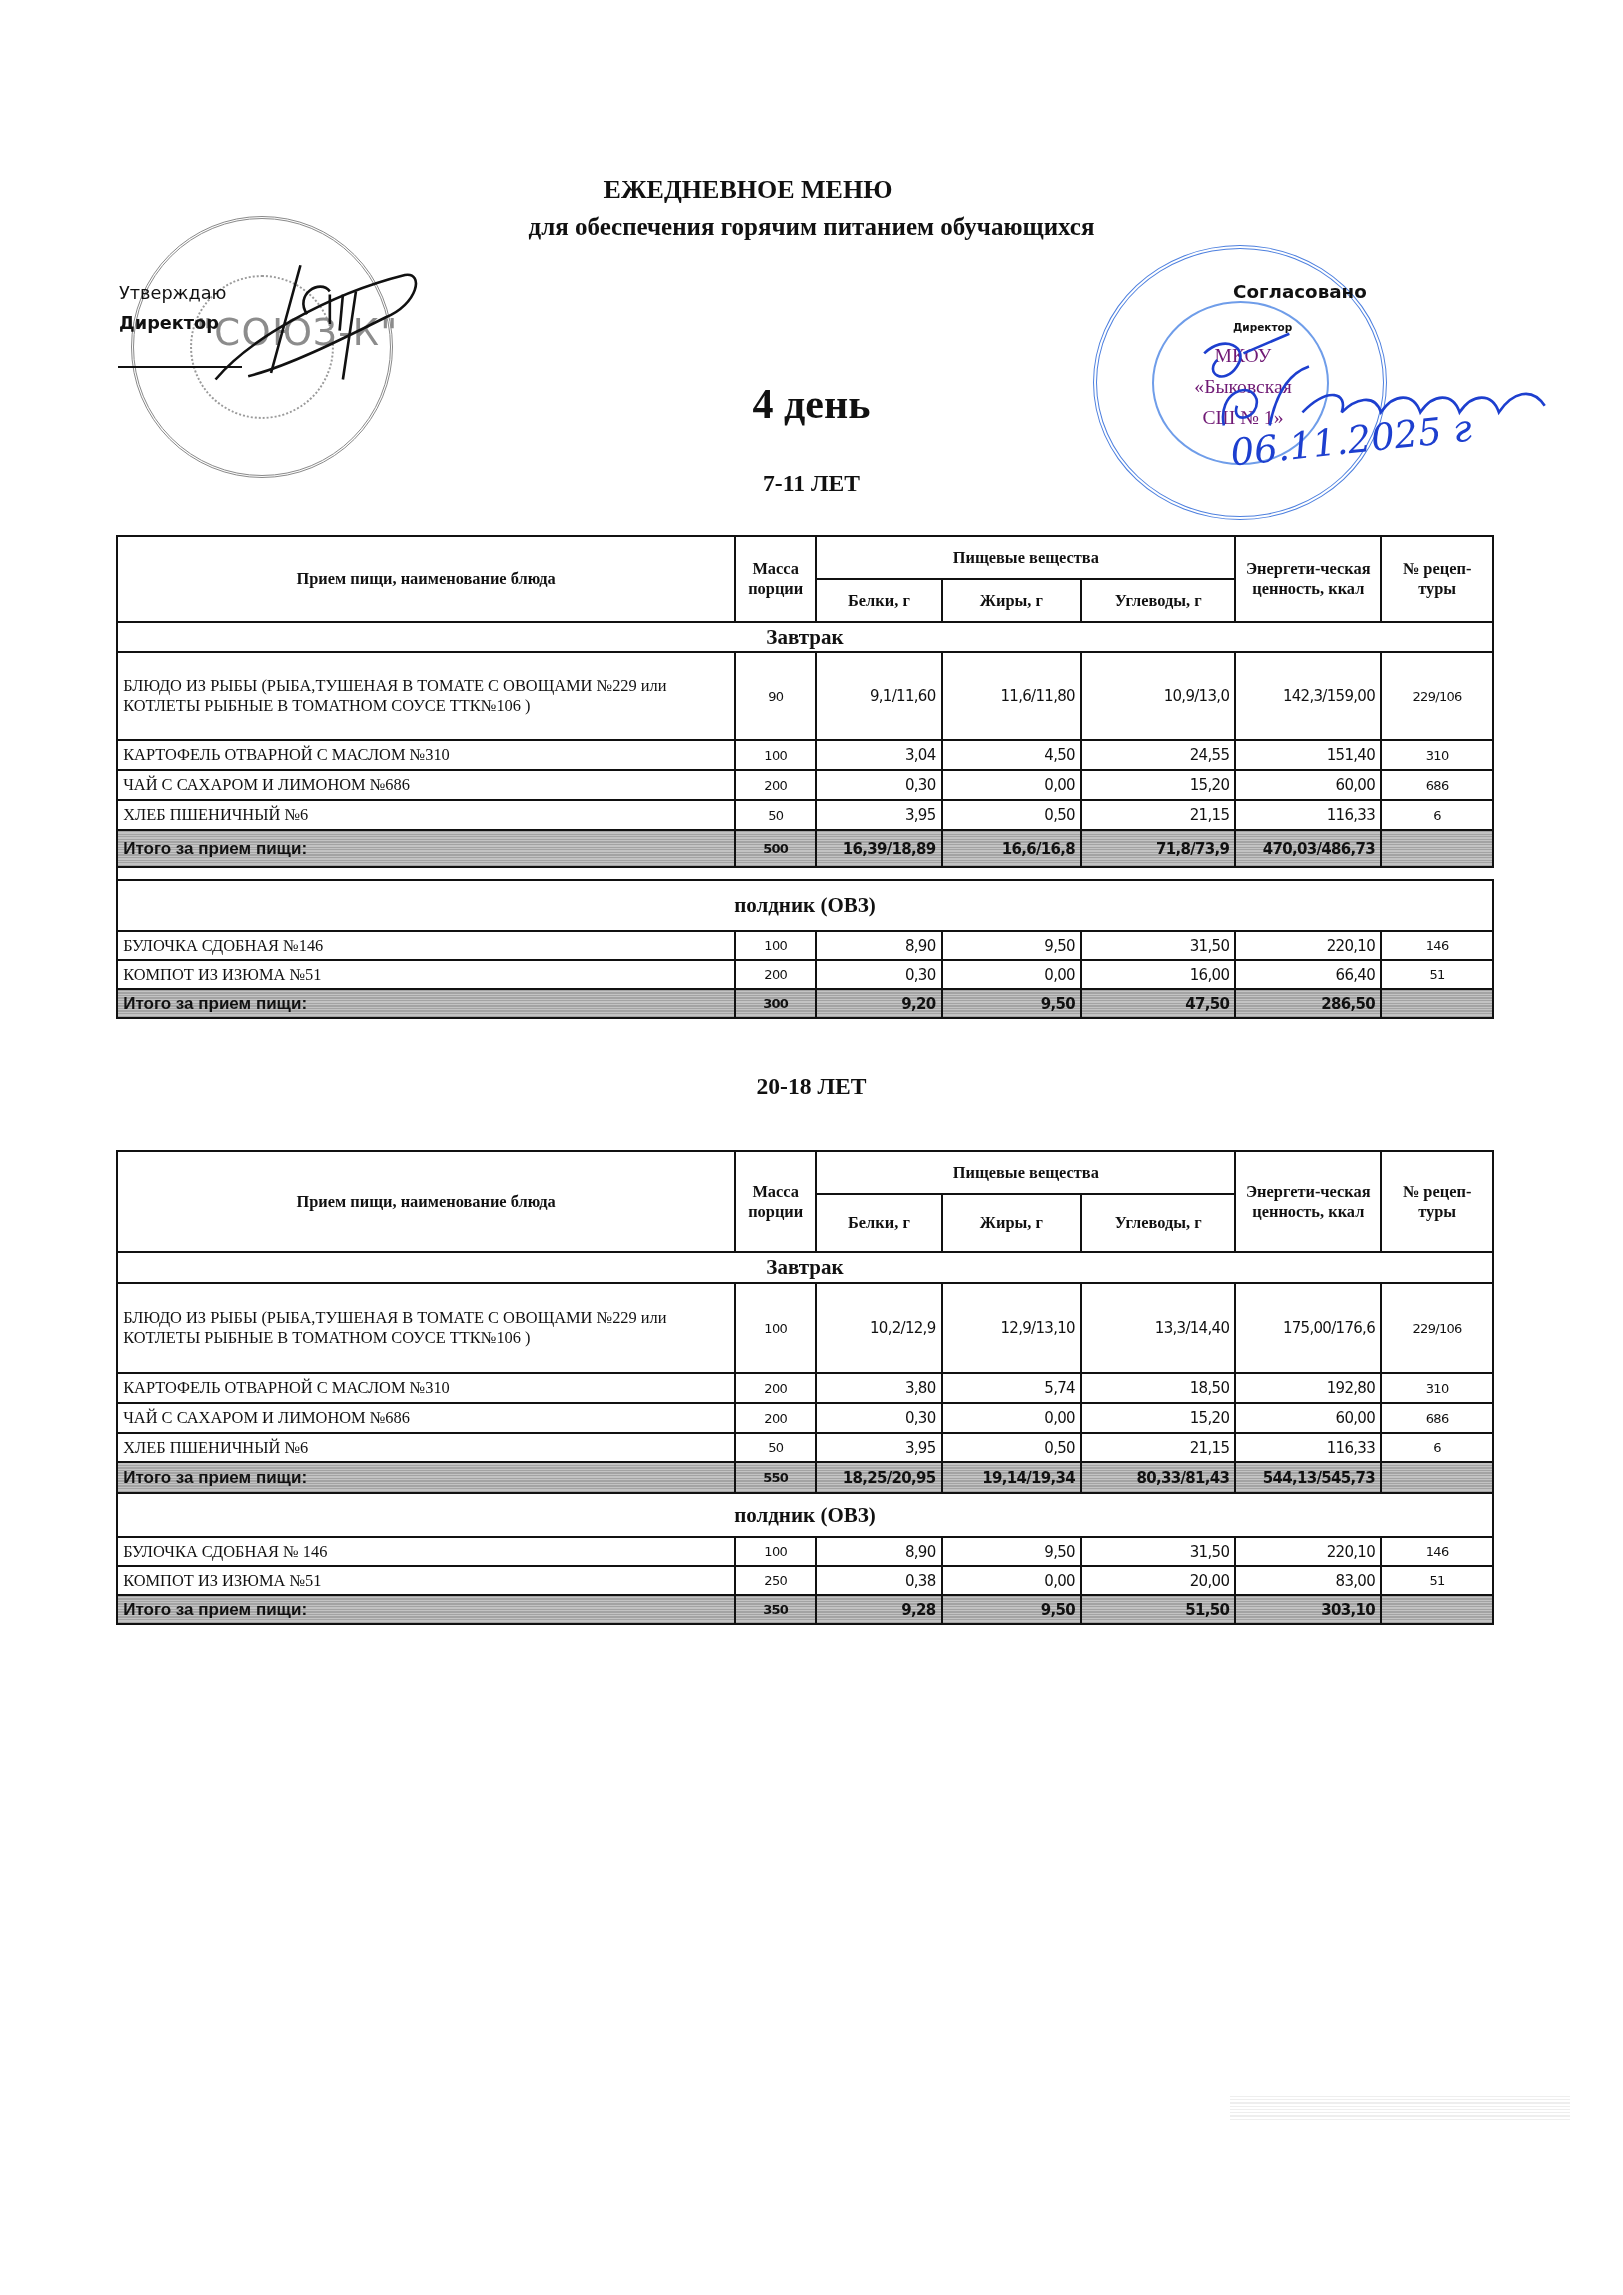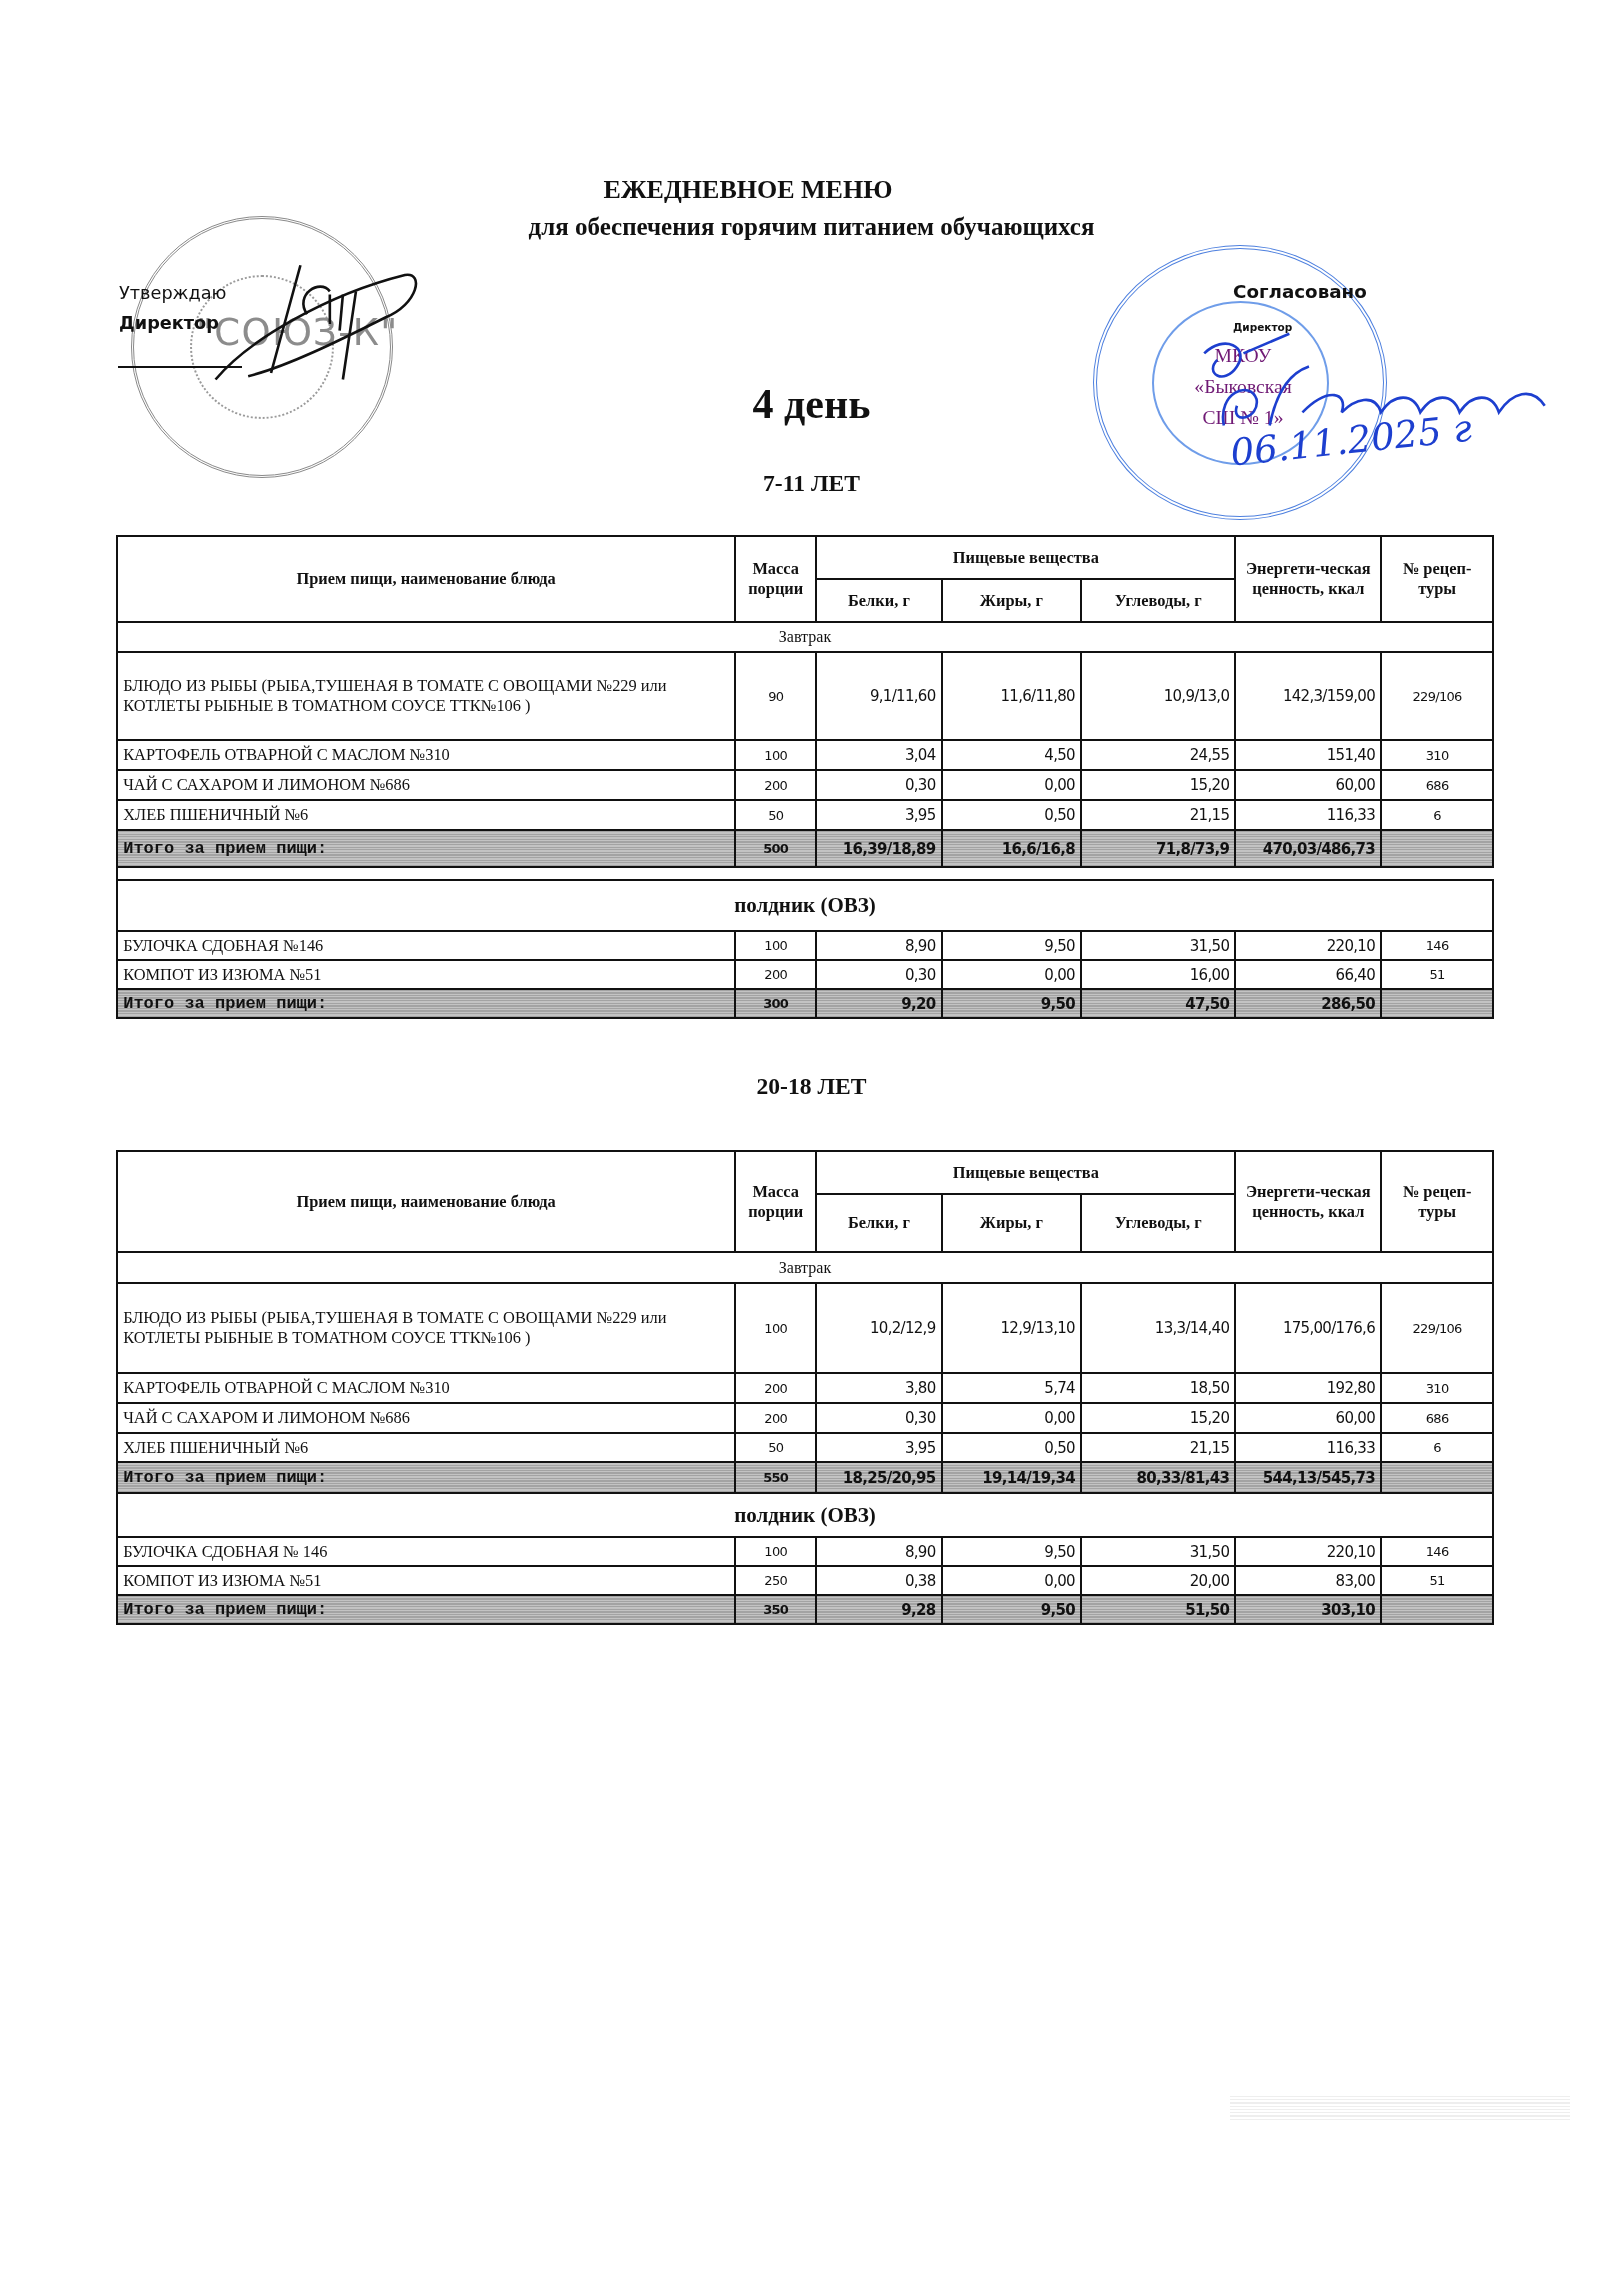--- a/index.html
+++ b/index.html
@@ -51,28 +51,28 @@
   .c-name { width: 581px; }
   .c-mass { width: 76px; }
   .c-b { width: 118px; }
   .c-f { width: 131px; }
   .c-u { width: 145px; }
   .c-e { width: 137px; }
   .c-r { width: 105px; }
   td.name { text-align: left; }
   td.num { text-align: right; font-family: "DejaVu Sans", sans-serif; font-size: 15px; letter-spacing: -0.7px; }
   td.mass, td.rec { text-align: center; font-family: "DejaVu Sans", sans-serif; font-size: 13px; letter-spacing: -0.7px; }
-  td.section { text-align: center; font-weight: normal; font-size: 16px; border-left: 2px solid #111; border-right: 2px solid #111; }
+  td.section { text-align: center; font-weight: bold; font-size: 21px; border-left: 2px solid #111; border-right: 2px solid #111; }
   td.section-open { text-align: center; font-weight: bold; font-size: 21px; border-top: 0; border-bottom: 2px solid #111; border-right: 0; }
   tr.total td {
     font-weight: bold;
     background-color: #b9b9b9;
     background-image: repeating-linear-gradient(0deg, rgba(0,0,0,.12) 0 1.3px, rgba(255,255,255,.15) 1.3px 2.6px);
   }
-  tr.total td.name { font-family: Liberation Mono, monospace; font-size: 17px; }
+  tr.total td.name { font-family: Liberation Sans, sans-serif; font-size: 17px; }
   .dotline { position: absolute; left: 98px; width: 1440px; height: 0; border-top: 1.3px dotted #cfcfcf; }
 </style>
 </head>
 <body>
 
 <div class="abs title1">ЕЖЕДНЕВНОЕ МЕНЮ</div>
 <div class="abs title2">для обеспечения горячим питанием обучающихся</div>
 <div class="abs day">4 день</div>
 
 <div class="abs stamp-left"></div>

